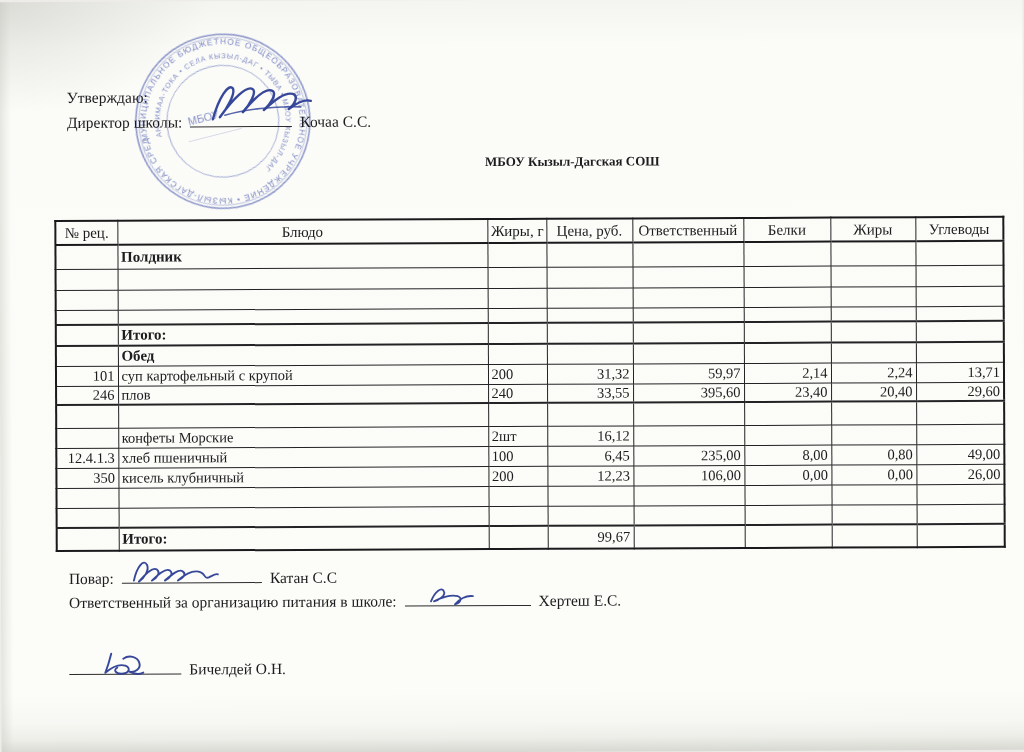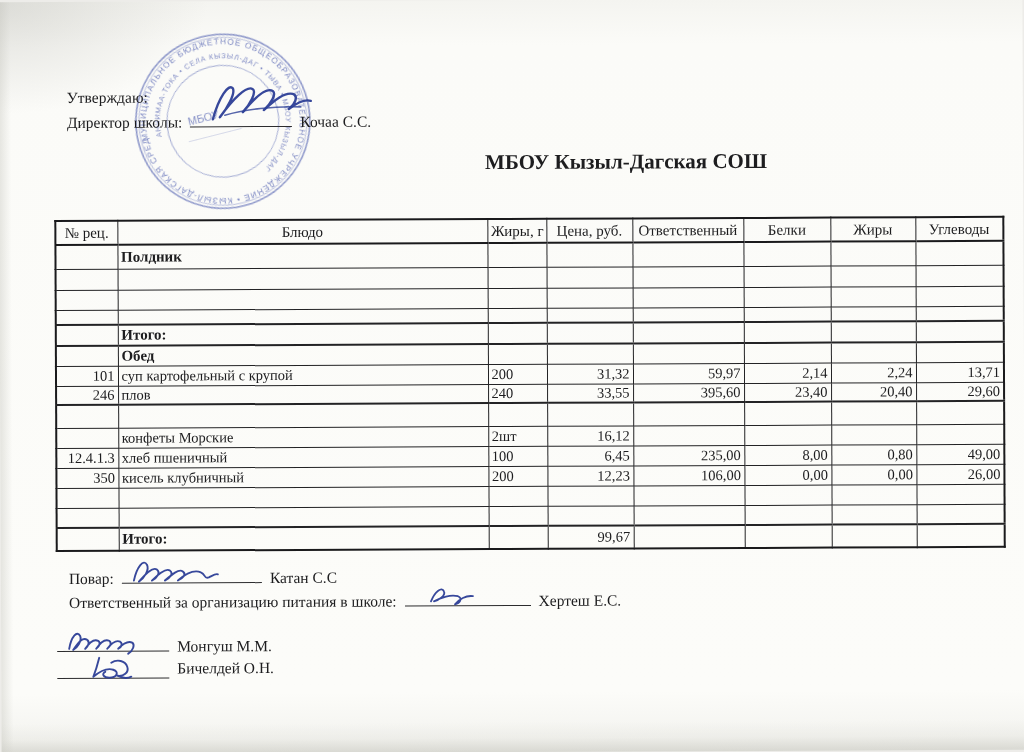--- a/index.html
+++ b/index.html
@@ -94,21 +94,21 @@
     <span>Директор школы:</span>
     <span class="uline" style="width:102px;"></span>
     <span>Кочаа С.С.</span>
   </div>
 
   <svg class="dir-sig sig" width="110" height="48" viewBox="0 0 110 48">
     <path d="M8,40 C14,18 24,4 28,9 C31,14 22,30 15,38 C28,20 42,6 48,10 C52,13 45,26 38,33 C52,16 62,8 68,12 C72,15 66,25 59,31 C70,21 80,13 88,15 C94,17 90,26 84,30 C92,24 100,20 106,22" stroke-width="2.4" opacity="0.95"></path>
     <path d="M20,36 C40,30 70,27 96,28" stroke-width="1.6" opacity="0.8"></path>
   </svg>
 
-  <div class="abs txt b" style="left:486px;top:152px;font-size:21px;">МБОУ Кызыл-Дагская СОШ</div>
+  <div class="abs txt b" style="left:486px;top:152px;font-size:13px;">МБОУ Кызыл-Дагская СОШ</div>
 
   <div class="menu-table-wrap">
     <table class="menu">
       <colgroup>
         <col style="width:62px">
           <col style="width:370px">
           <col style="width:59px">
           <col style="width:86px">
         <col style="width:111px">
           <col style="width:87px">
@@ -296,30 +296,22 @@
     <span>Ответственный за организацию питания в школе:</span>
     <span class="uline" style="width:126px;">
       <svg class="sig" width="52" height="26" viewBox="0 0 52 26" style="left:20px;">
         <path d="M6,18 C10,8 17,3 19,8 C21,12 14,17 9,18 C16,14 26,11 33,13 C38,15 35,20 30,21 C34,16 41,12 48,13" stroke-width="1.8" opacity="0.95"></path>
       </svg>
     </span>
     <span>Хертеш Е.С.</span>
   </div>
 
 
-  <div class="abs txt sig-row" style="left:56px;top:634px;">
-    <span class="uline" style="width:112px;">
-      <svg class="sig" width="80" height="28" viewBox="0 0 80 28">
-        <path d="M4,22 C6,10 12,3 15,9 C17,14 12,21 8,23 C14,14 18,10 22,13 C25,15 23,20 20,22 C24,16 29,12 33,14 C36,16 34,20 31,22 C35,16 40,12 44,14 C47,16 45,20 42,22 C46,17 51,13 55,15 C58,17 56,21 53,22 C57,18 63,14 67,16 C70,18 68,24 63,27" stroke-width="1.9" opacity="0.95"></path>
-      </svg>
-    </span>
-    <span>Монгуш М.М.</span>
-  </div>
-
-  <div class="abs txt sig-row" style="left:56px;top:657px;align-items:flex-end;">
+
+  <div class="abs txt sig-row" style="left:68px;top:657px;">
     <span class="uline" style="width:112px;">
       <svg class="sig" width="50" height="28" viewBox="0 0 50 28" style="left:28px;">
         <path d="M14,4 C12,12 10,18 8,23 C14,18 22,14 28,16 C34,18 32,24 24,24 C18,24 16,20 20,18 M26,9 C32,5 40,7 42,13 C44,19 38,23 32,22 C36,24 42,25 46,23" stroke-width="1.9" opacity="0.95"></path>
       </svg>
     </span>
     <span>Бичелдей О.Н.</span>
   </div>
 
 </div>
 

